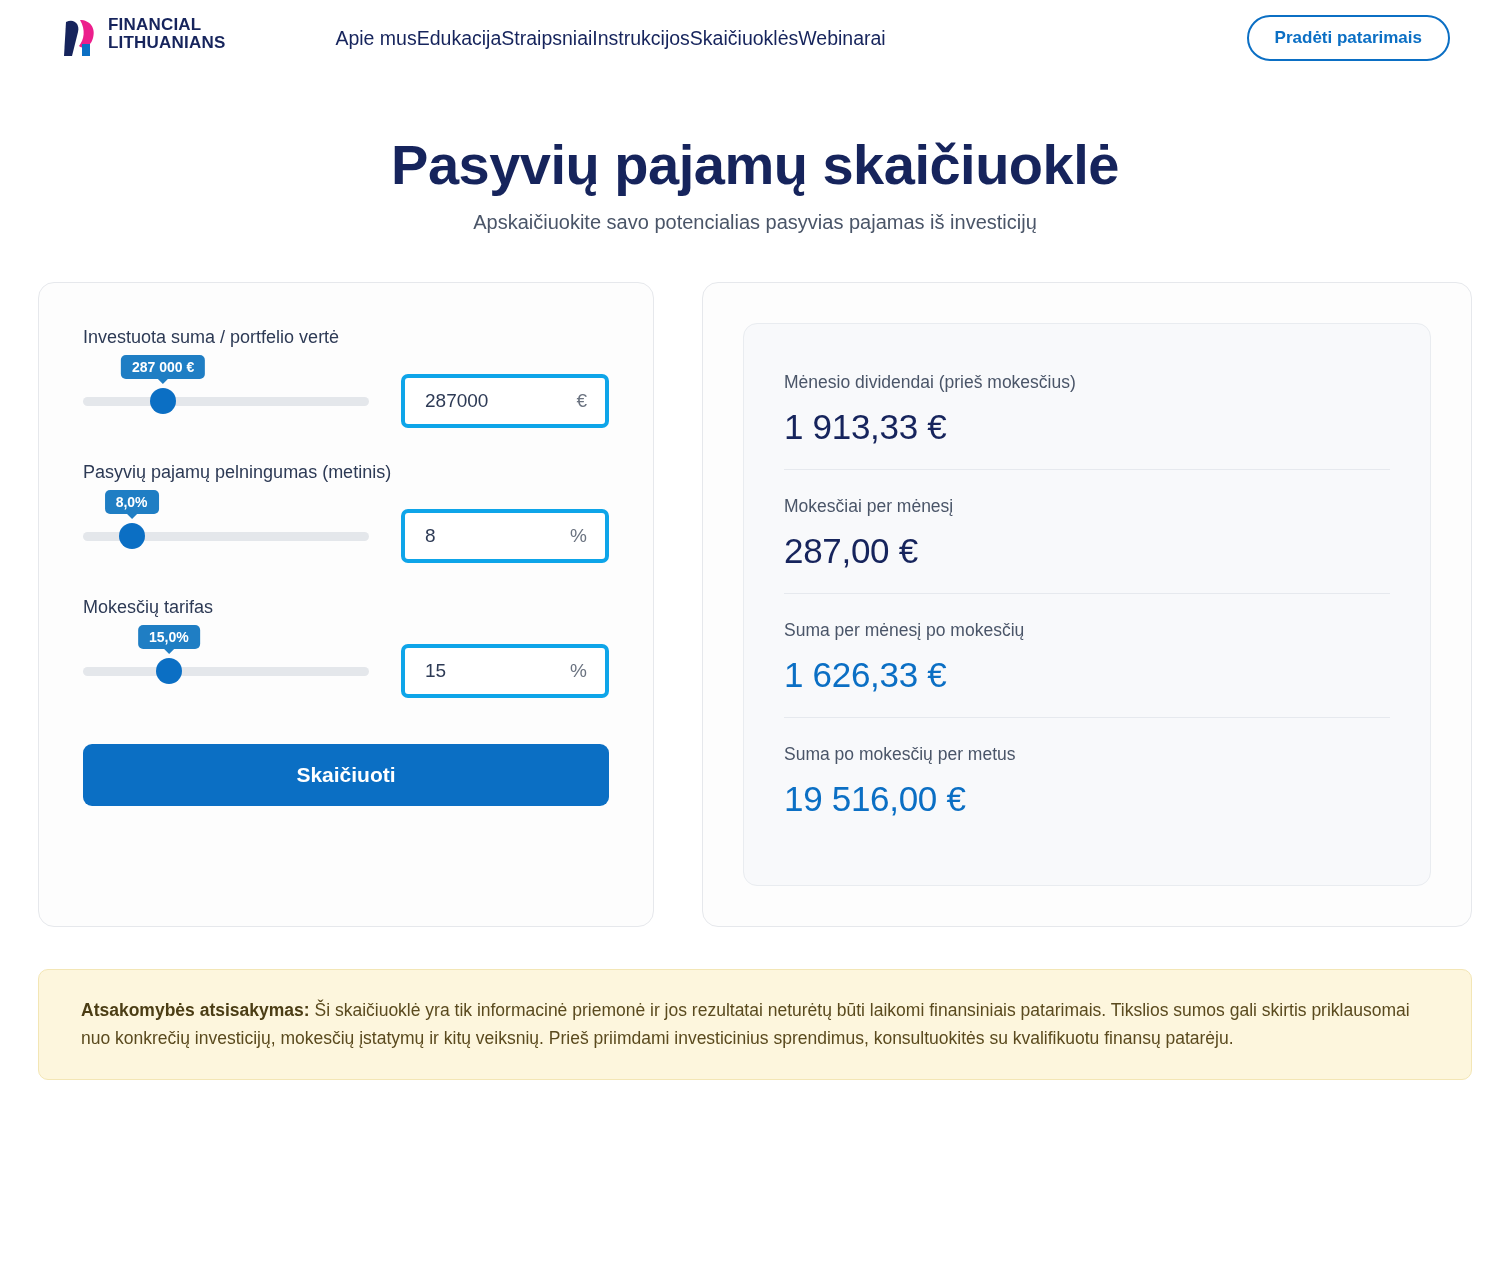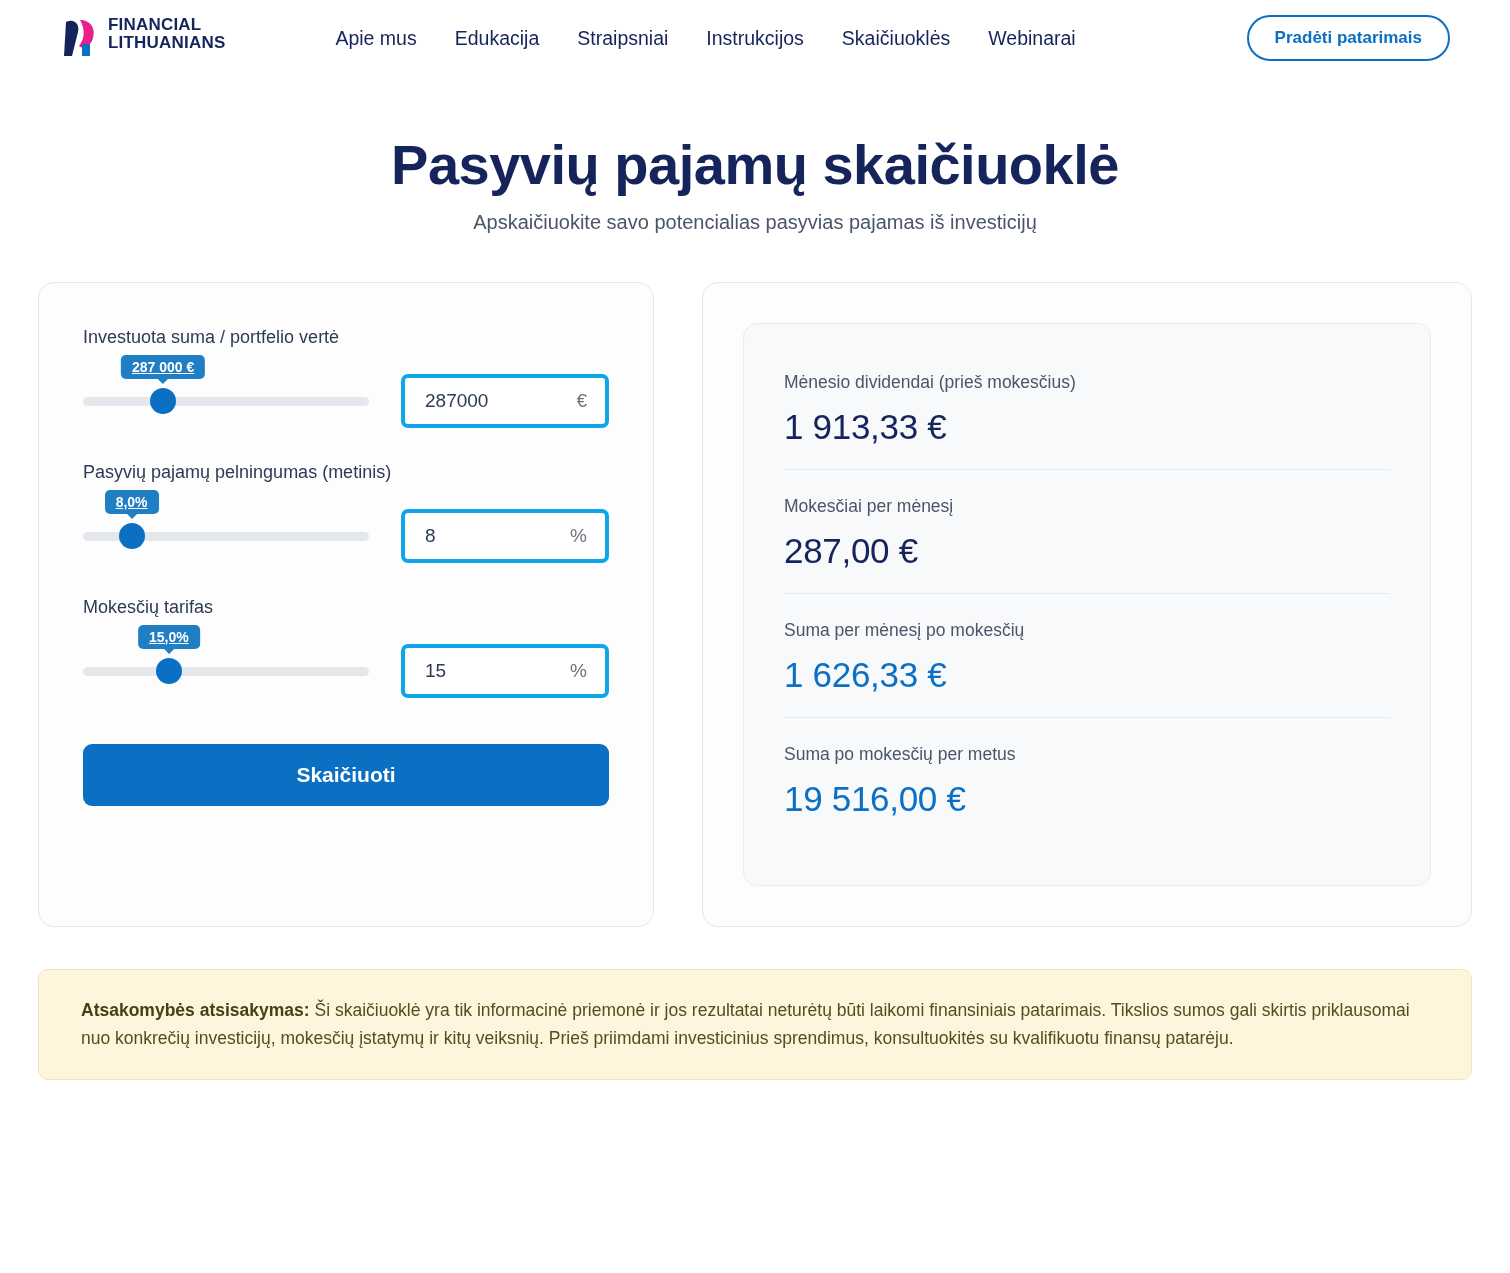--- a/index.html
+++ b/index.html
@@ -29,21 +29,20 @@
   .logo-text {
     font-size: 17px;
     font-weight: bold;
     line-height: 1.05;
     color: #16245c;
     letter-spacing: .2px;
   }
   .nav {
     display: flex;
     align-items: center;
-    gap: 38px;
     margin-left: 110px;
   }
   .nav a {
     font-size: 19.5px;
     color: #16245c;
     text-decoration: none;
     white-space: nowrap;
   }
   .cta {
     margin-left: auto;
@@ -130,21 +129,20 @@
     position: absolute;
     bottom: 27px;
     transform: translateX(-50%);
     background: #1f7ec4;
     color: #fff;
     font-size: 14px;
     font-weight: bold;
     padding: 4px 11px;
     border-radius: 5px;
     white-space: nowrap;
-    text-decoration: underline;
   }
   .bubble:after {
     content: "";
     position: absolute;
     left: 50%;
     top: 100%;
     transform: translateX(-50%);
     border: 5px solid transparent;
     border-top-color: #1f7ec4;
   }

